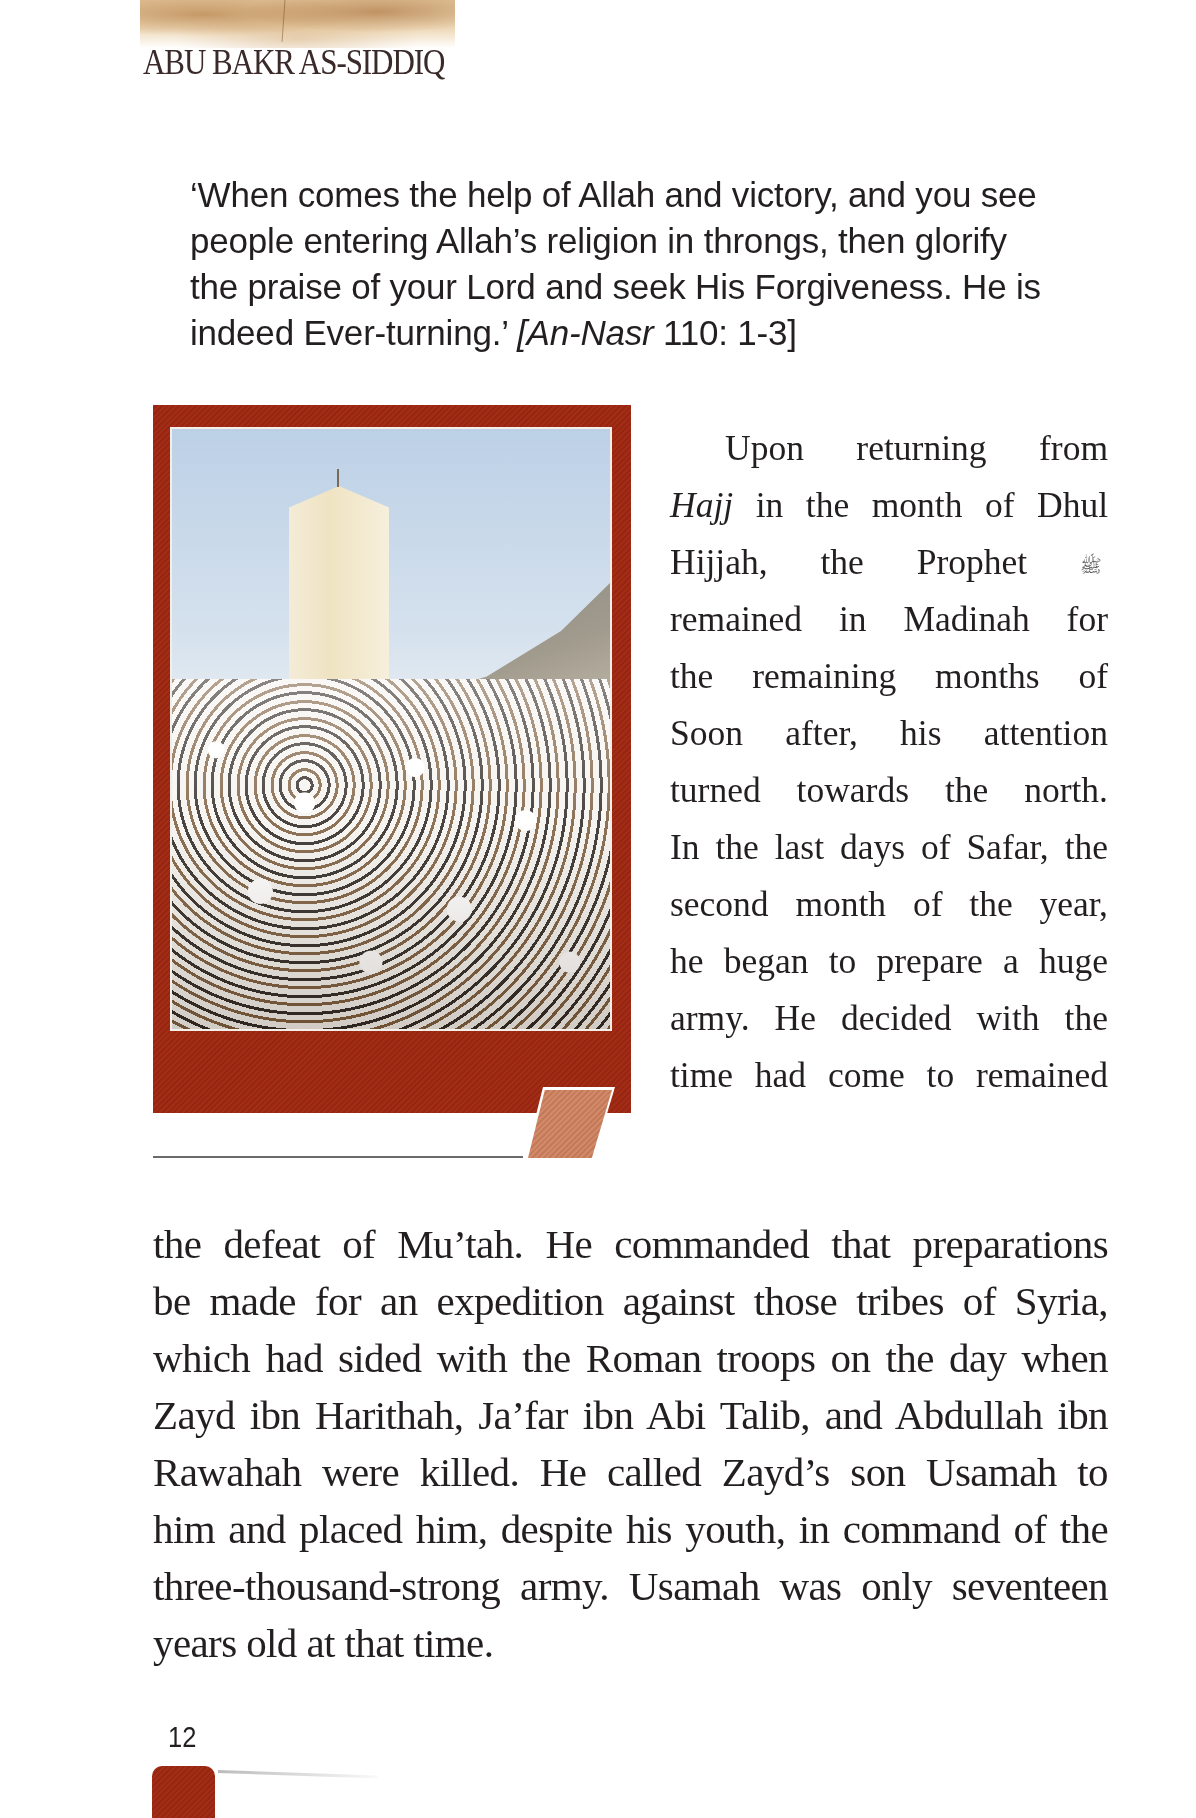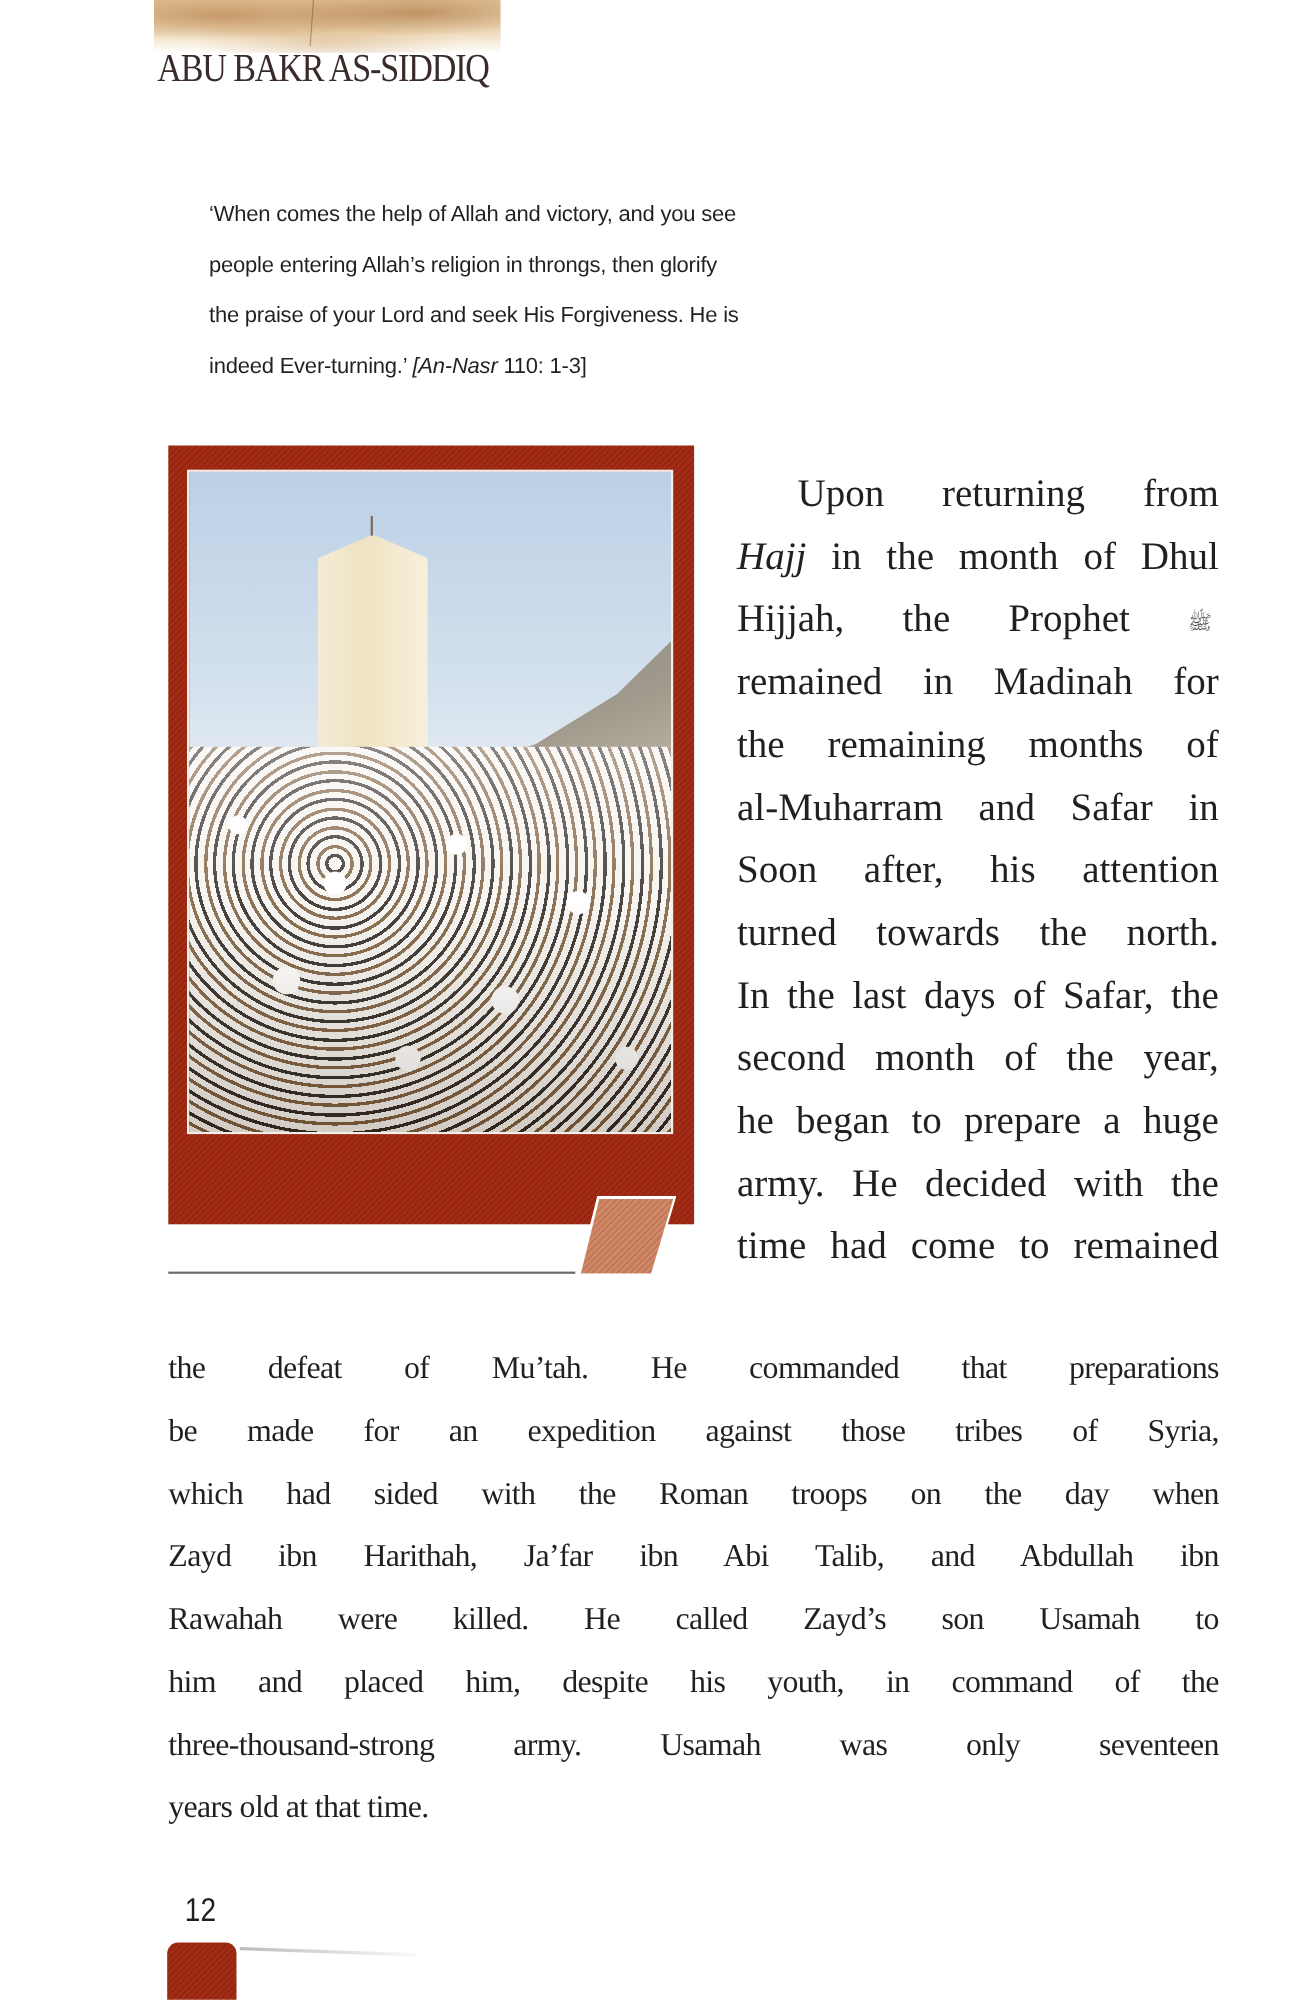--- a/index.html
+++ b/index.html
@@ -18,21 +18,21 @@
   #header-map .line { position:absolute; left:143px; top:0; width:1px; height:42px; background:rgba(120,80,40,.5); transform:rotate(4deg); }
   #book-title {
     left:143px; top:40px; font-family:"Liberation Serif", serif; font-size:36px;
     color:#3a2a2a; letter-spacing:-1.2px; transform:scaleX(.86); transform-origin:left top;
     white-space:nowrap; line-height:44px;
   }
 
   
   #quote {
     left:190px; top:172px; width:890px;
-    font-family:"Liberation Sans", sans-serif; font-size:20px; line-height:46px; color:#231f20;
+    font-family:"Liberation Sans", sans-serif; font-size:35px; line-height:46px; color:#231f20;
     letter-spacing:-0.2px;
   }
   #quote .line { display:block; white-space:nowrap; }
   #quote i { font-style:italic; }
 
   
   #photo-frame {
     left:153px; top:405px; width:478px; height:708px;
     background: repeating-linear-gradient(135deg, #a32c14 0 2px, #962612 2px 4px);
   }
@@ -82,21 +82,21 @@
     left:670px; top:392px; width:438px;
     font-size:35.5px; line-height:57px; text-align:justify;
   }
   #col-text .line { display:block; text-align:justify; text-align-last:justify; white-space:nowrap; }
   #col-text .line.indent { padding-left:55px; }
   #col-text i { font-style:italic; }
   .saw { display:inline-block; font-size:18px; line-height:18px; width:28px; vertical-align:middle; color:#555; text-align:center; }
 
   #full-text {
     left:153px; top:1188px; width:955px;
-    font-size:29px; line-height:57px;
+    font-size:41px; line-height:57px;
   }
   #full-text .line { display:block; text-align:justify; text-align-last:justify; white-space:nowrap; letter-spacing:-0.6px; }
   #full-text .line.last { text-align-last:left; }
 
   
   #page-number { left:168px; top:1720px; font-family:"Liberation Sans", sans-serif; font-size:30px; color:#231f20; transform:scaleX(.85); transform-origin:left top; }
   #footer-tab { left:152px; top:1766px; width:63px; height:60px; border-radius:10px 10px 0 0;
     background: repeating-linear-gradient(135deg, #a32c14 0 2px, #952611 2px 4px); }
   #footer-rule { left:218px; top:1770px; width:160px; height:3px;
     background:linear-gradient(90deg, rgba(170,170,170,.8), rgba(200,200,200,.1)); transform:rotate(2deg); transform-origin:left; }
@@ -128,21 +128,20 @@
 <div id="accent-tab-border" class="abs"></div>
 <div id="accent-tab" class="abs"></div>
 <div id="caption-rule" class="abs"></div>
 
 <div id="col-text" class="abs serif-text">
   <span class="line indent">Upon returning from</span>
   <span class="line"><i>Hajj</i><span> in the month of Dhul</span></span>
   <span class="line"><span>Hijjah, the Prophet</span> <span class="saw">ﷺ</span></span>
   <span class="line">remained in Madinah for</span>
   <span class="line">the remaining months of</span>
-  <span class="line">al-Muharram and Safar in</span>
   <span class="line">Soon after, his attention</span>
   <span class="line">turned towards the north.</span>
   <span class="line">In the last days of Safar, the</span>
   <span class="line">second month of the year,</span>
   <span class="line">he began to prepare a huge</span>
   <span class="line">army. He decided with the</span>
   <span class="line">time had come to remained</span>
 </div>
 
 <div id="full-text" class="abs serif-text">

